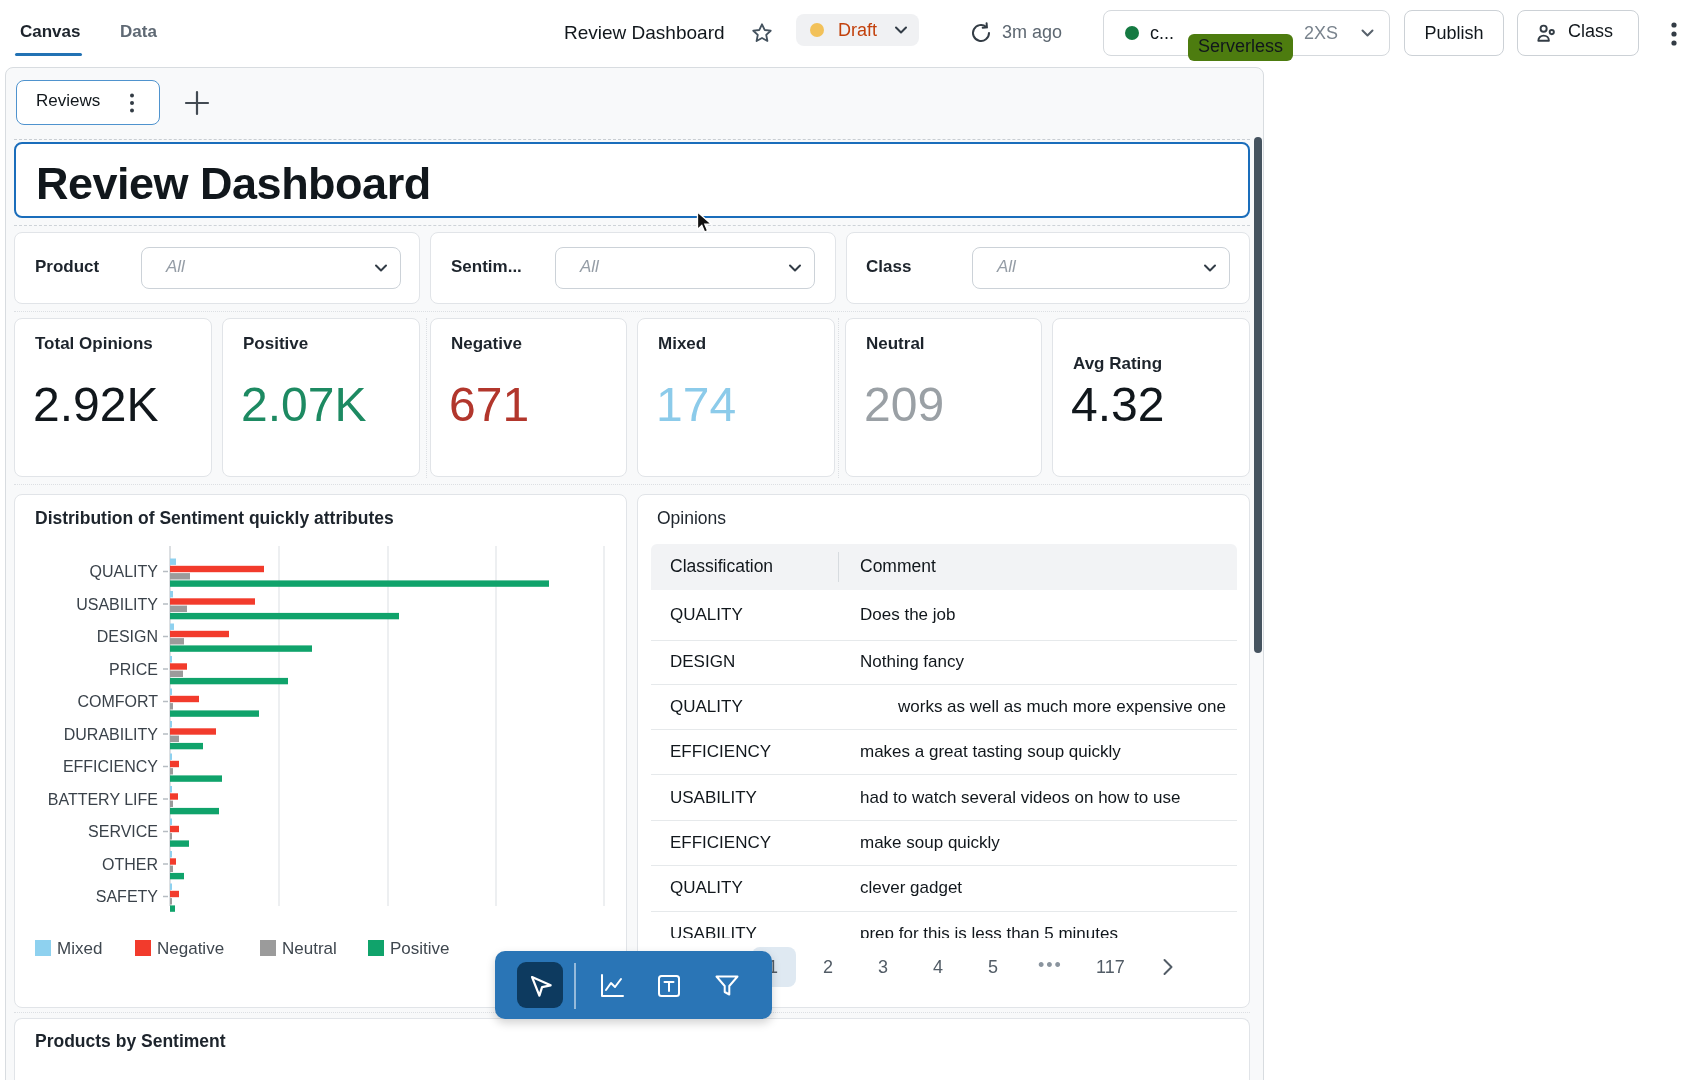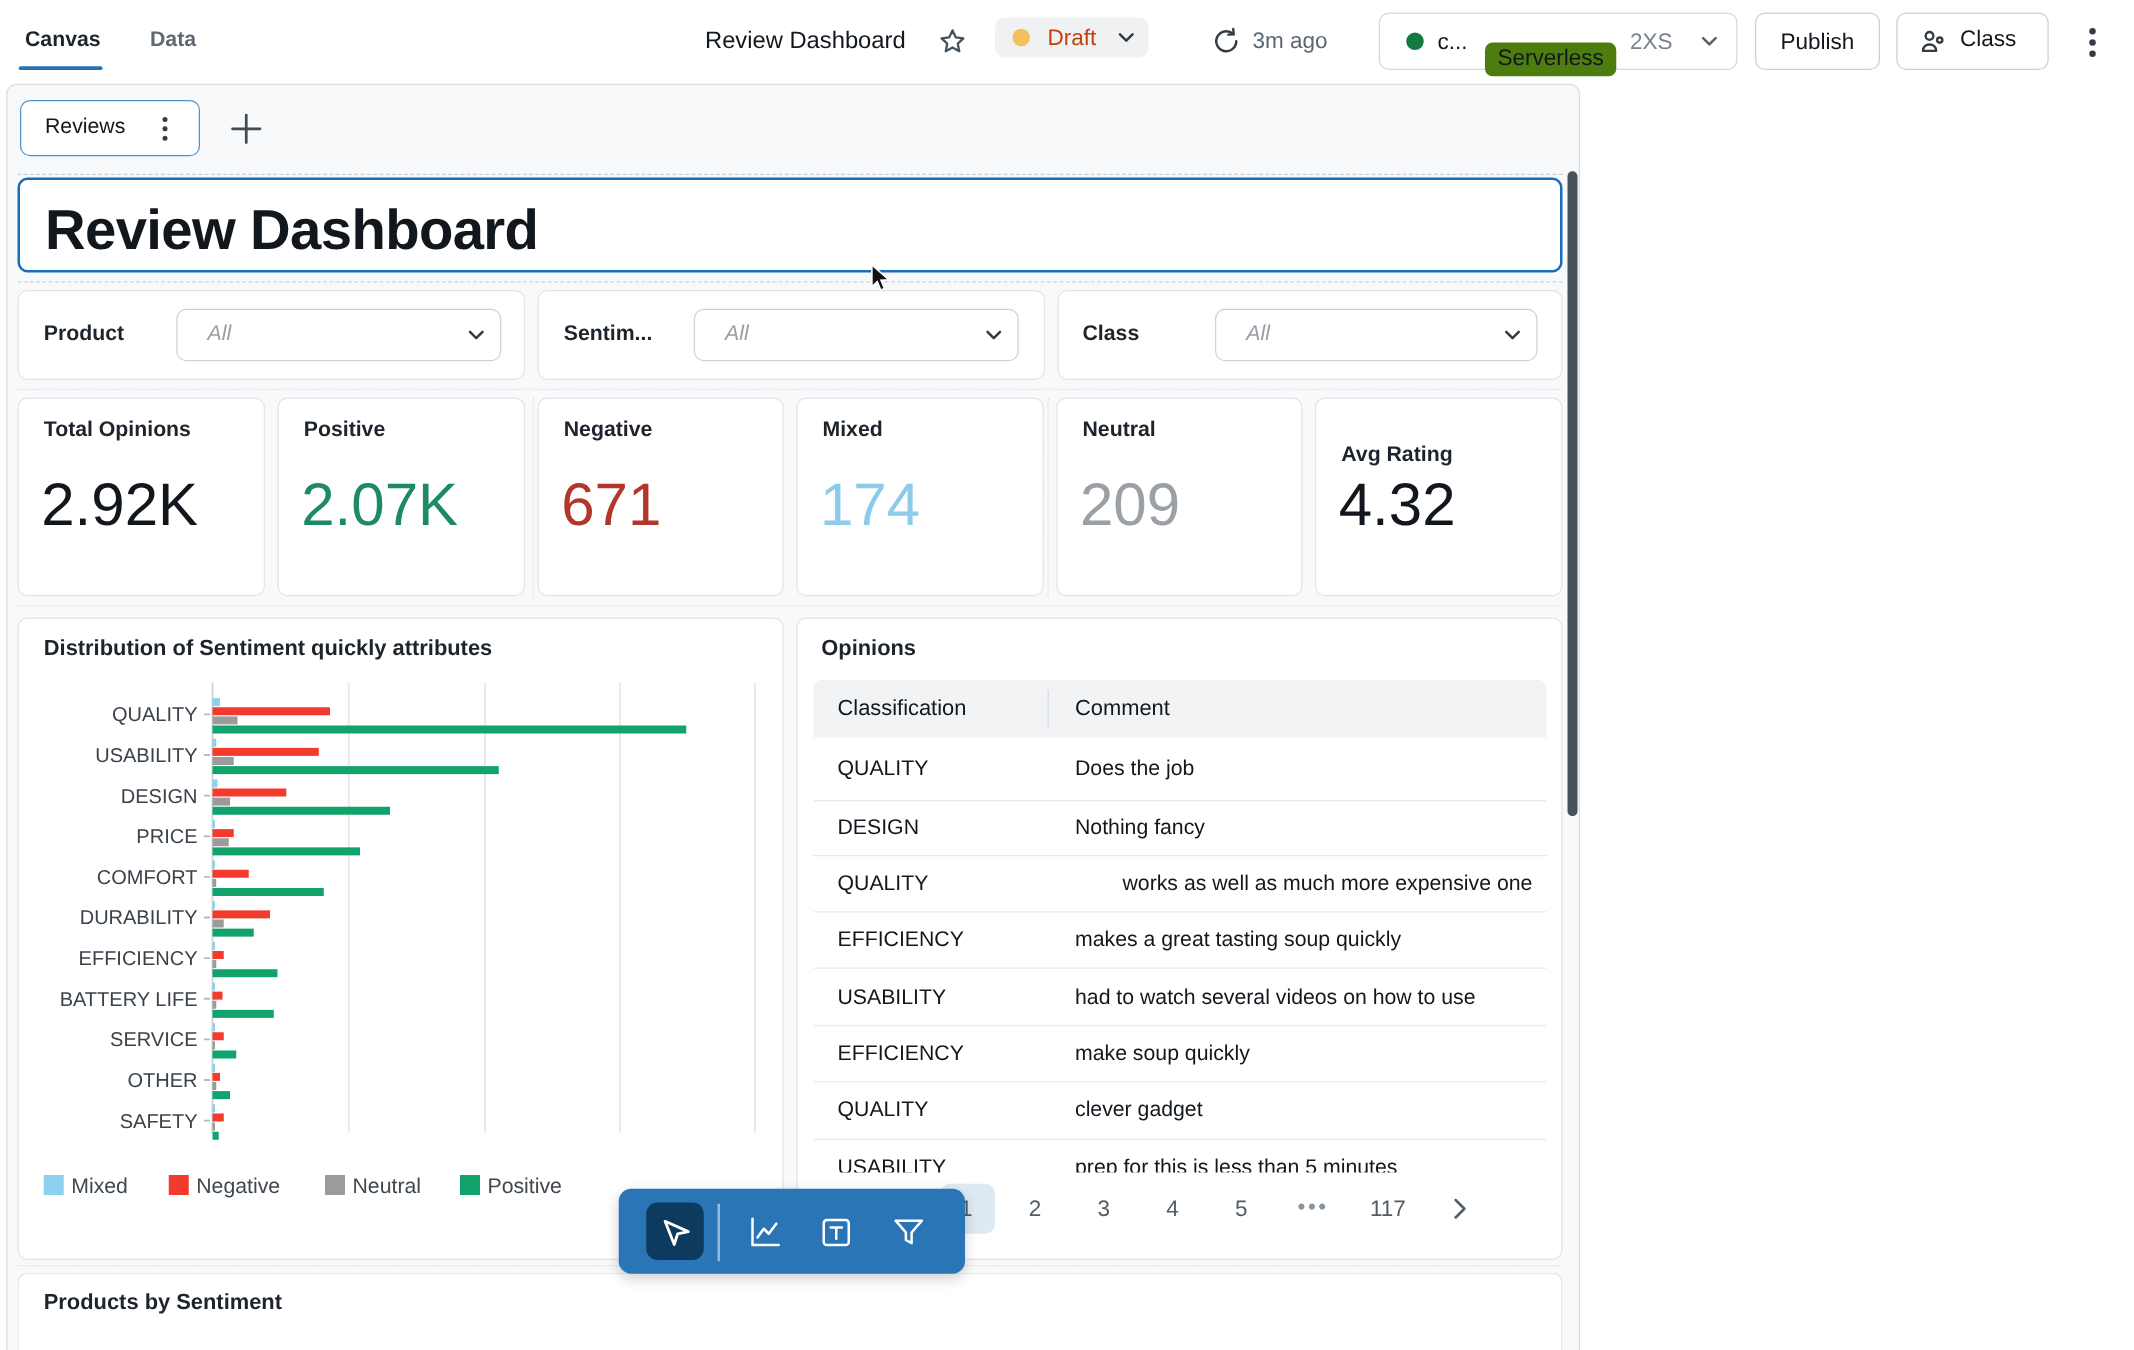--- a/index.html
+++ b/index.html
@@ -218,21 +218,21 @@
     <text x="43" y="460" font-size="17" fill="#3f474f">Mixed</text>
     <rect x="121" y="446" width="16" height="16" fill="#f23b2c"></rect>
     <text x="143" y="460" font-size="17" fill="#3f474f">Negative</text>
     <rect x="246" y="446" width="16" height="16" fill="#9b9b9b"></rect>
     <text x="268" y="460" font-size="17" fill="#3f474f">Neutral</text>
     <rect x="354" y="446" width="16" height="16" fill="#10a36b"></rect>
     <text x="376" y="460" font-size="17" fill="#3f474f">Positive</text>
   </svg>
 
   <div class="card abs" style="left:637px; top:494px; width:613px; height:514px;"></div>
-  <div class="abs" style="left:657px; top:508px; font-size:17.5px; font-weight:700;">Opinions</div>
+  <div class="abs" style="left:657px; top:508px; font-size:17.5px; font-weight:400;">Opinions</div>
   <div class="abs" style="left:651px; top:544px; width:586px; height:46px; background:#f2f3f5; border-radius:6px 6px 0 0;"></div>
   <div class="abs" style="left:670px; top:556px; font-size:17.5px; color:#11171c;">Classification</div>
   <div class="abs" style="left:860px; top:556px; font-size:17.5px; color:#11171c;">Comment</div>
   <div class="abs" style="left:838px; top:552px; width:1px; height:30px; background:#d7dbdf;"></div>
   <div class="abs" style="left:670px; top:605px; font-size:17px; color:#11171c;">QUALITY</div>
   <div class="abs" style="left:860px; top:605px; font-size:17px; color:#11171c;">Does the job</div>
   <div class="abs" style="left:651px; top:640px; width:586px; height:1px; background:#e6e9eb;"></div>
   <div class="abs" style="left:670px; top:652px; font-size:17px; color:#11171c;">DESIGN</div>
   <div class="abs" style="left:860px; top:652px; font-size:17px; color:#11171c;">Nothing fancy</div>
   <div class="abs" style="left:651px; top:684px; width:586px; height:1px; background:#e6e9eb;"></div>

